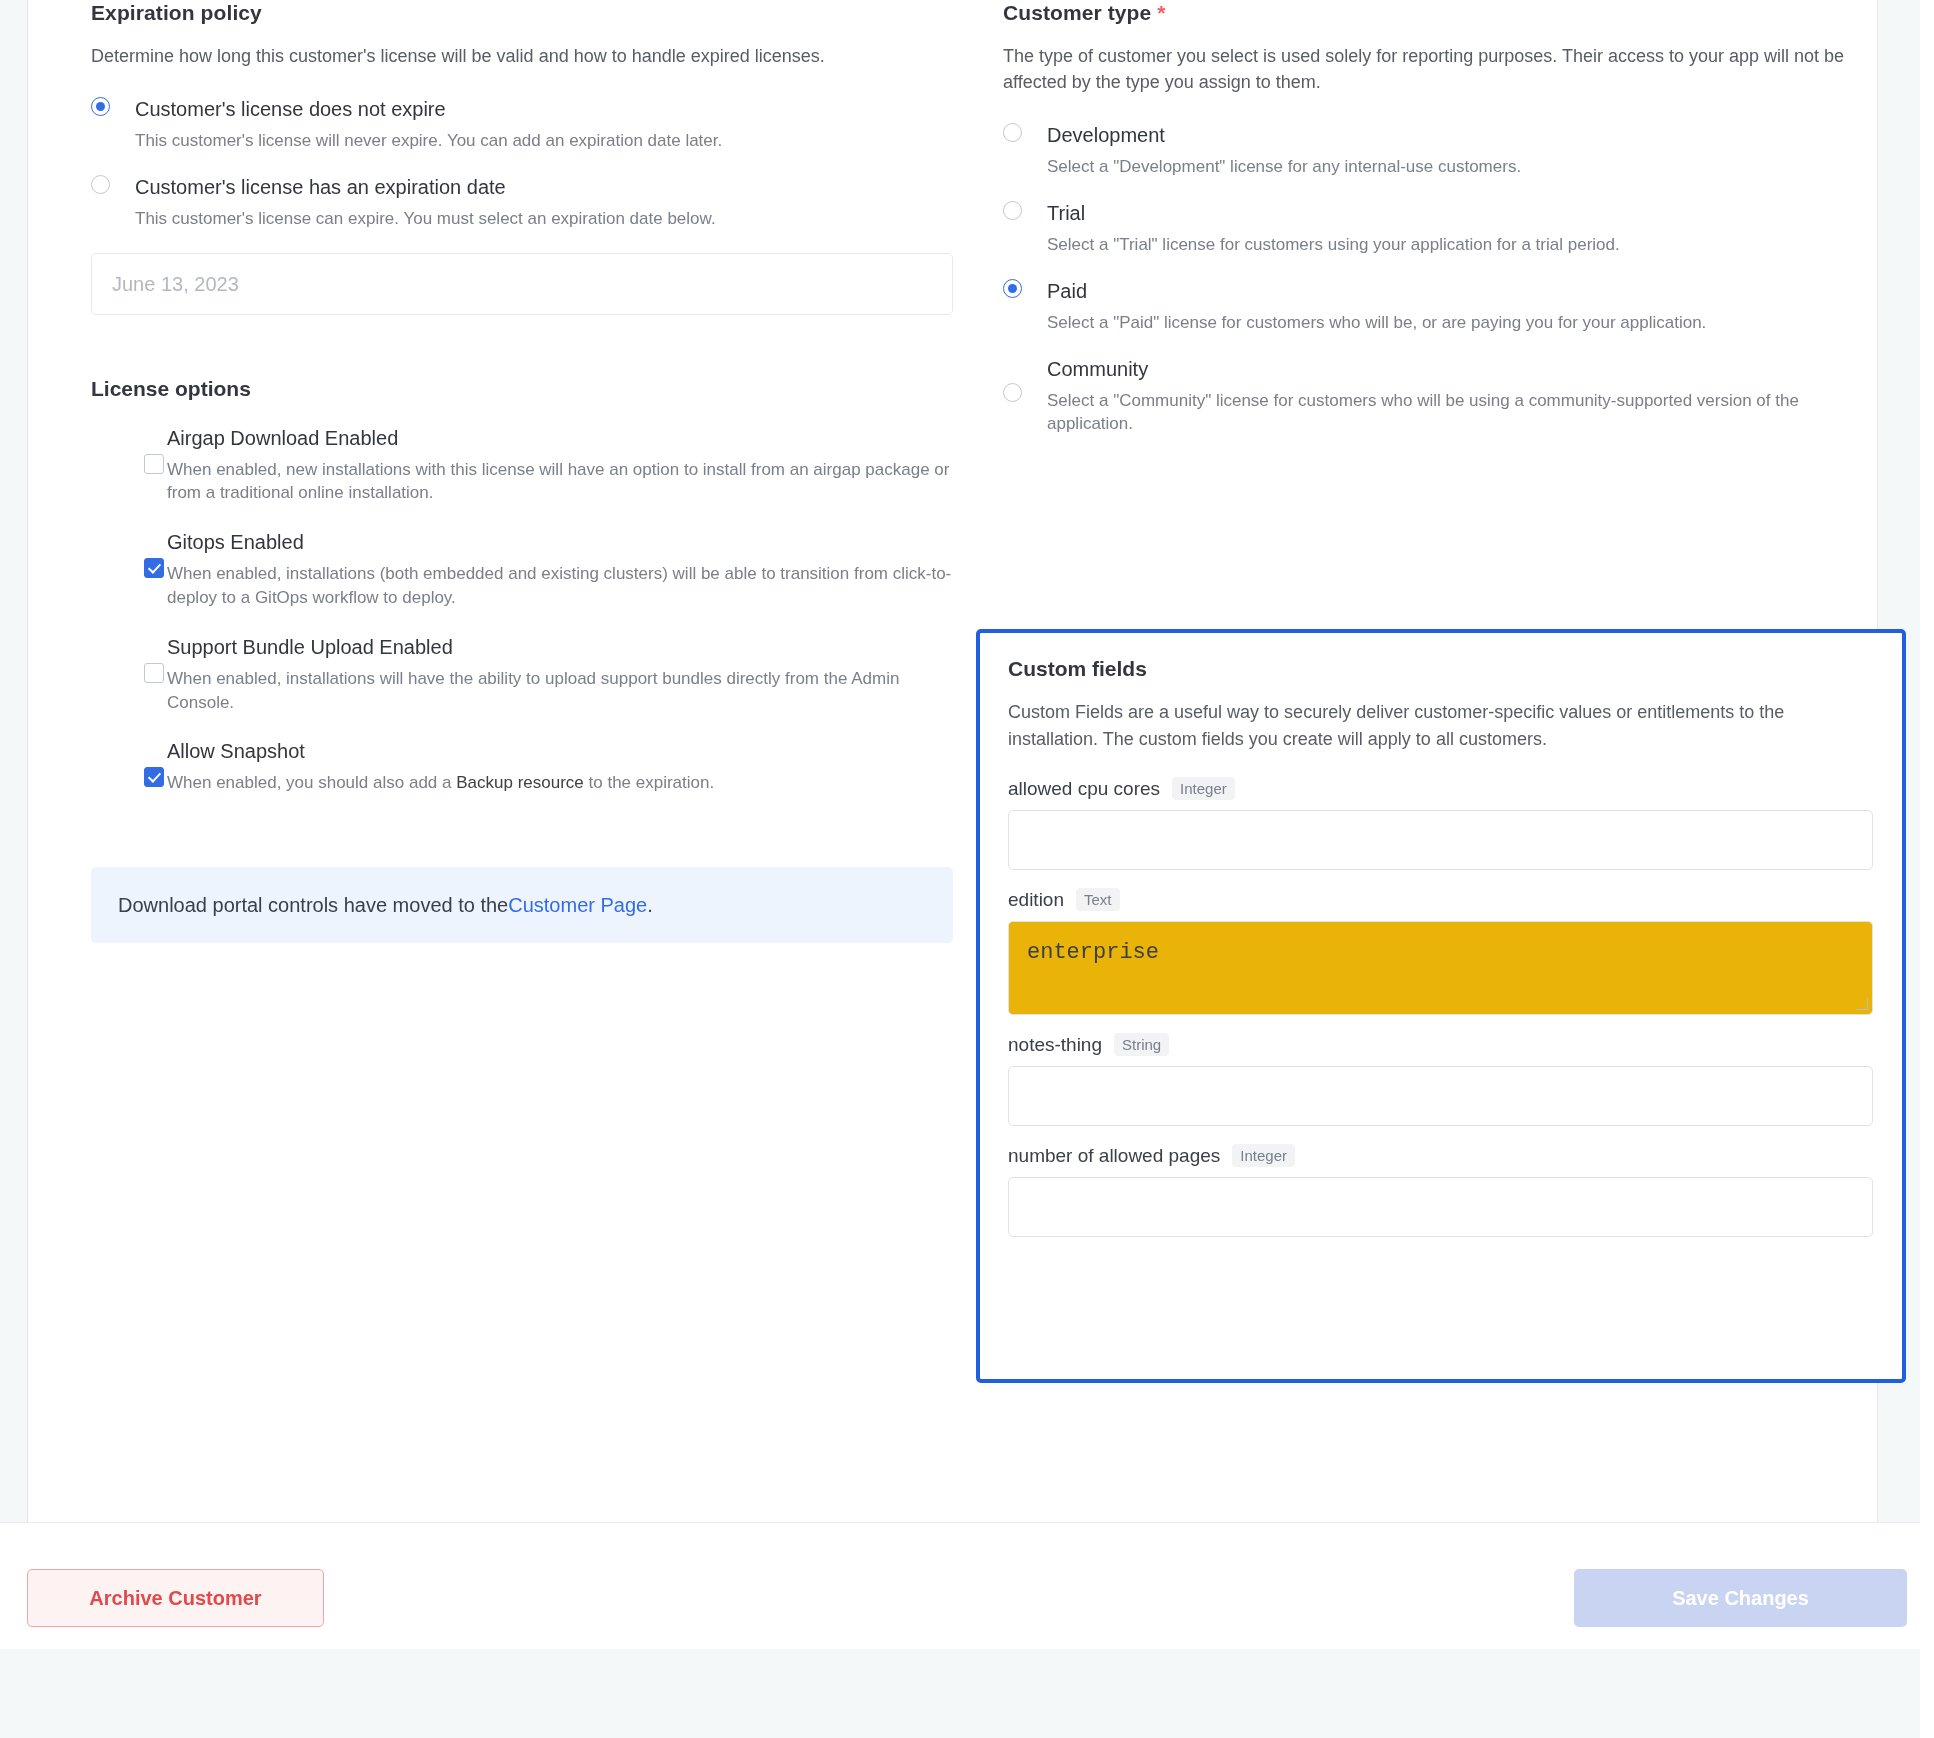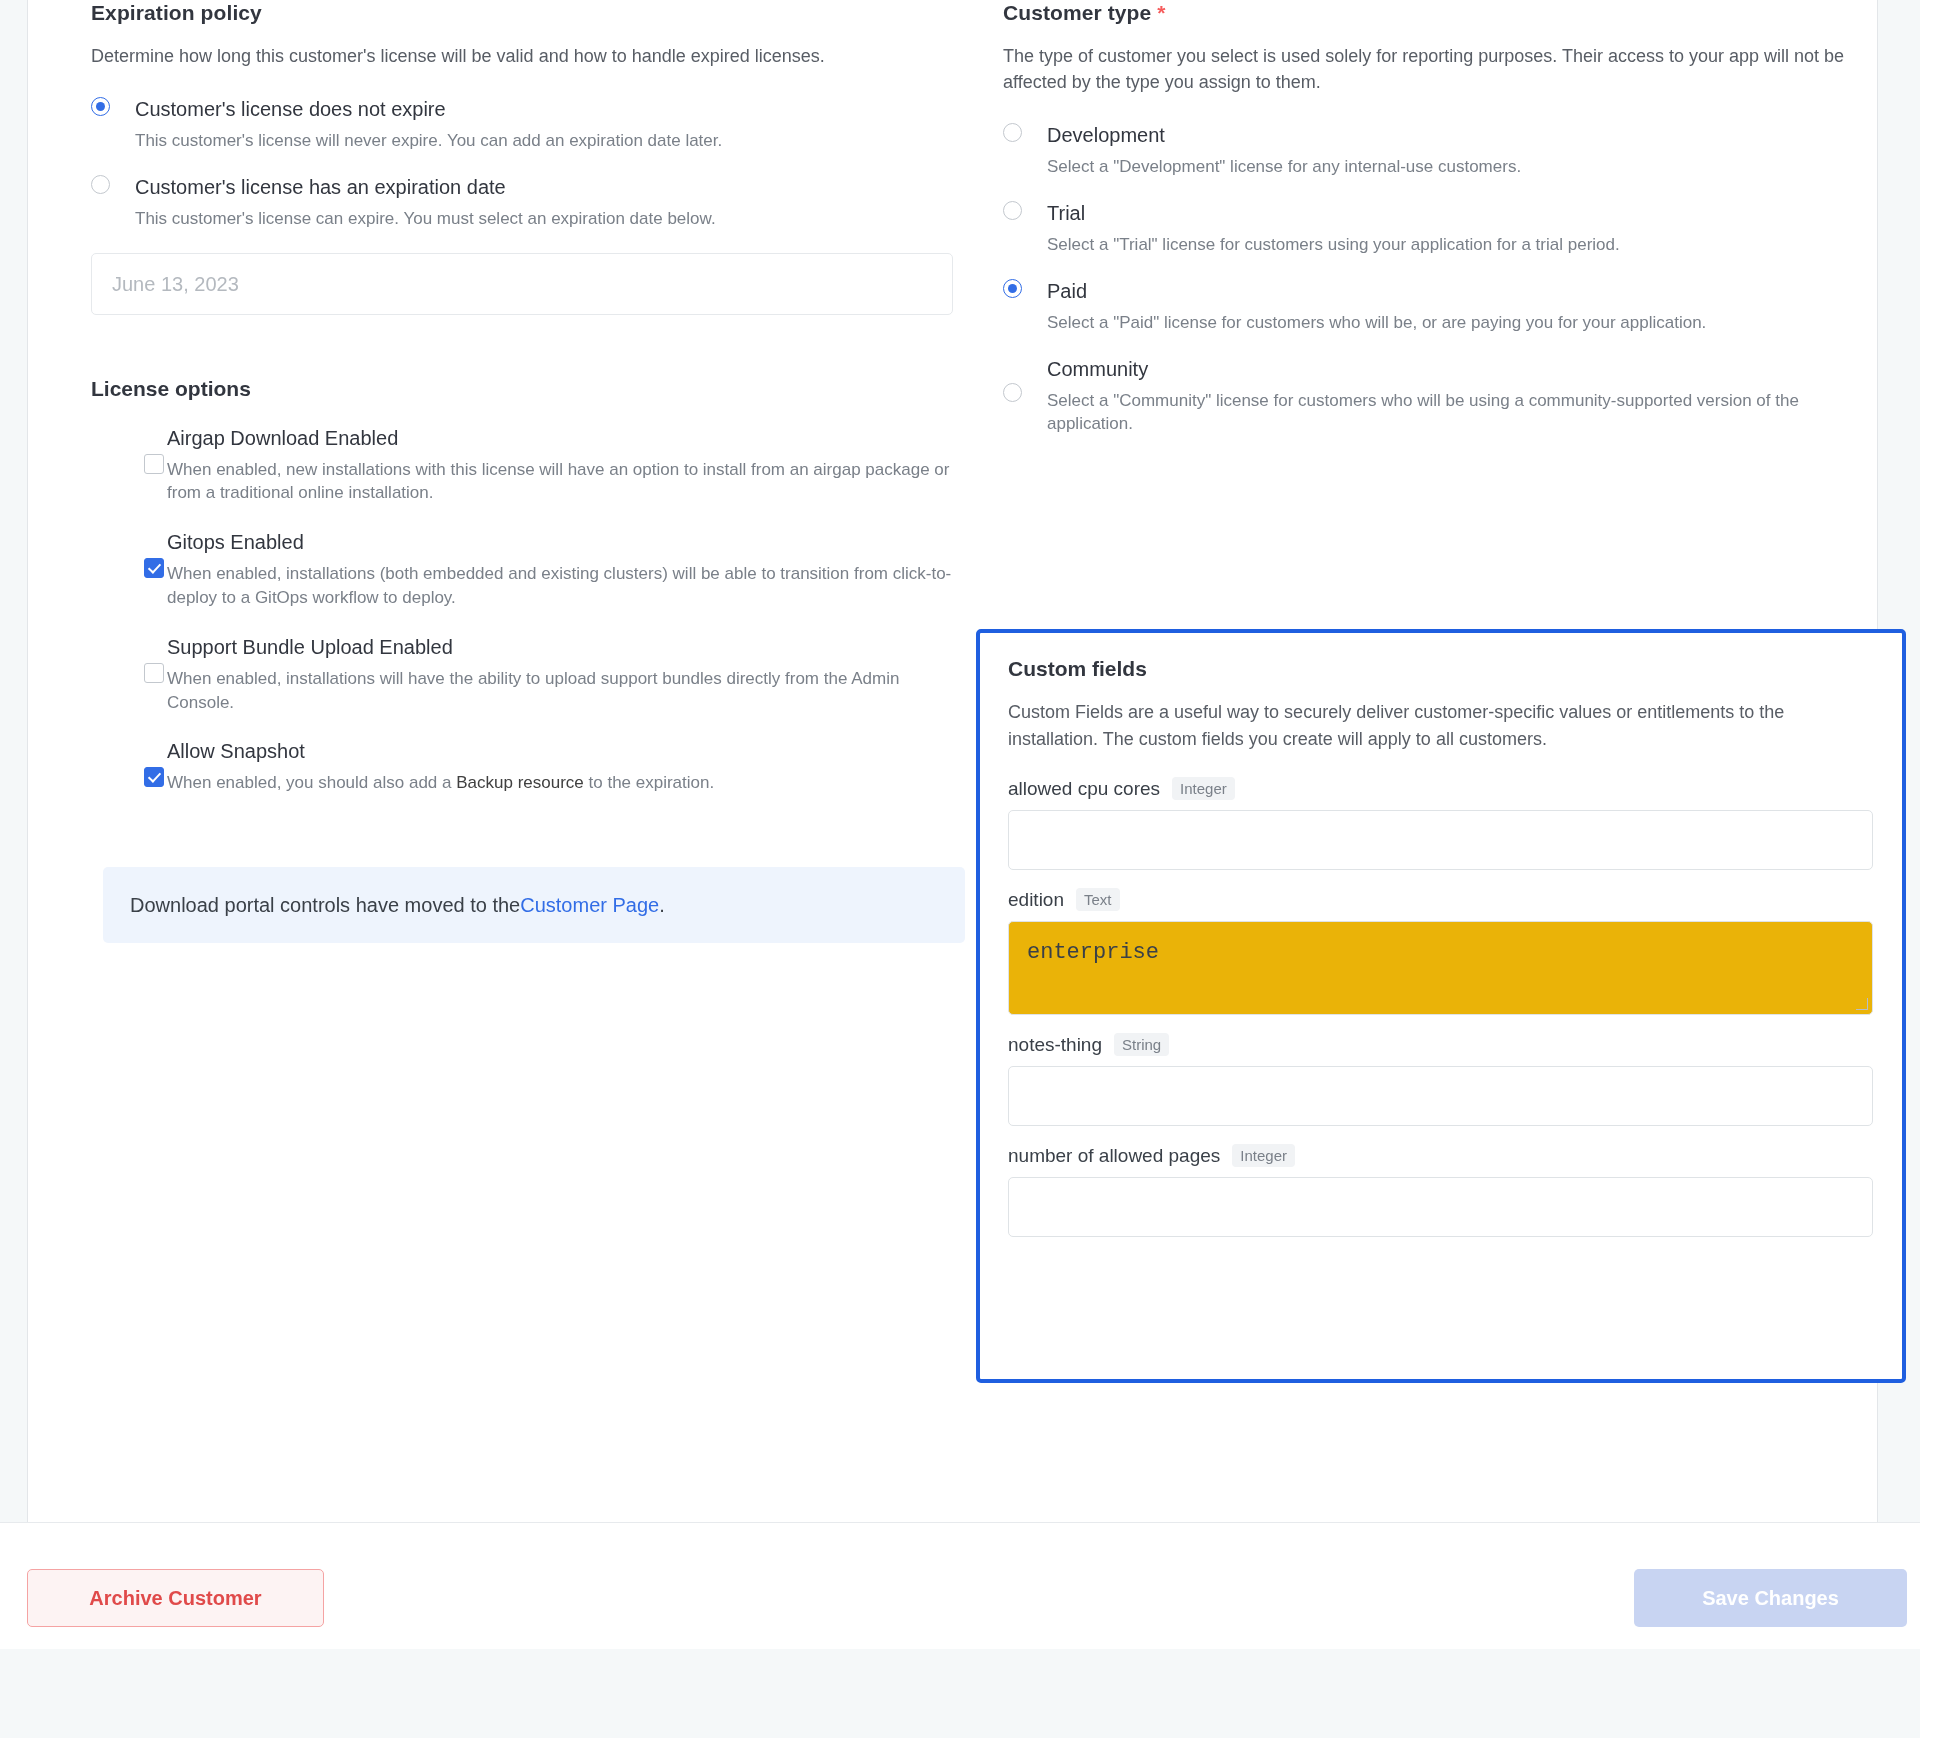--- a/index.html
+++ b/index.html
@@ -169,21 +169,21 @@
     color: #7a8089;
     line-height: 1.4;
     display: block;
     max-width: 830px;
   }
   .link { color: #404040; text-decoration: none; }
 
   
   .banner {
     margin-top: 72px;
-    margin-left: 12px;
+    margin-left: 0px;
     width: 862px;
     height: 76px;
     background: #eef4fd;
     border-radius: 5px;
     display: flex;
     align-items: center;
     padding-left: 27px;
     font-size: 20px;
     color: #3a4048;
   }
@@ -284,21 +284,21 @@
     color: #e04a4a;
     font-size: 20px;
     font-weight: bold;
     cursor: pointer;
     font-family: "Liberation Sans", sans-serif;
   }
   .btn-save {
     position: absolute;
     right: 27px;
     top: 46px;
-    width: 273px;
+    width: 333px;
     height: 58px;
     border: none;
     border-radius: 5px;
     background: #c8d4f2;
     color: #ffffff;
     font-size: 20px;
     font-weight: bold;
     cursor: default;
     font-family: "Liberation Sans", sans-serif;
   }

